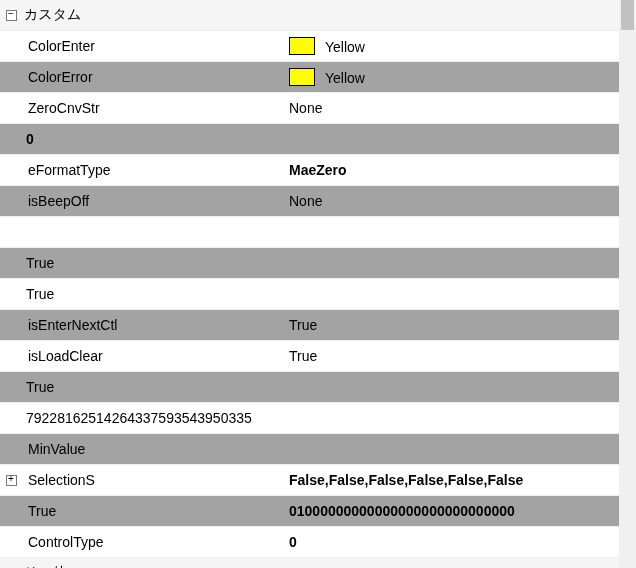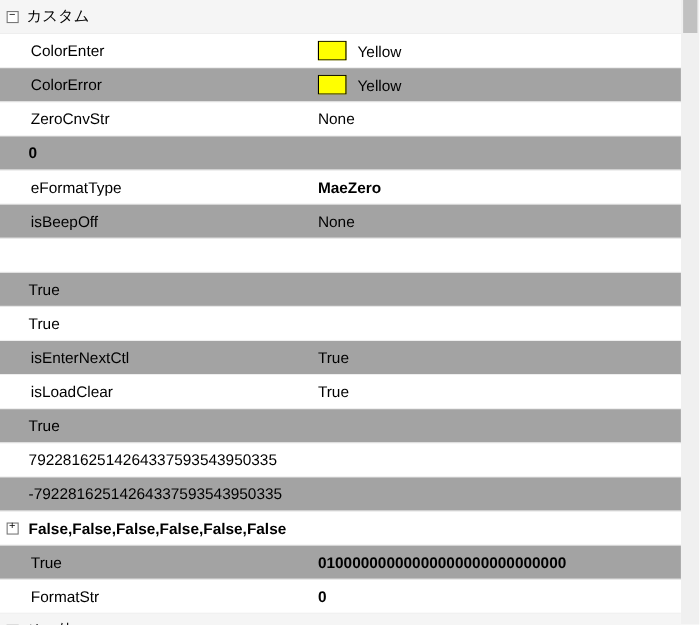--- a/index.html
+++ b/index.html
@@ -202,41 +202,42 @@
       <div class="value-col">True</div>
     </div>
 
     <div class="row even">
       <div class="expand-col"></div>
       <div class="value-col">79228162514264337593543950335</div>
     </div>
 
     <div class="row odd">
       <div class="expand-col"></div>
-      <div class="value-col">-79228162514264337593543950335</div>
+      <div class="name-col indented">MinValue</div>
     </div>
 
     <div class="row even">
       <div class="expand-col">
         <div class="expand-box">
             <span>+</span>
           </div>
       </div>
+      <div class="name-col indented">SelectionS</div>
       <div class="value-col bold">False,False,False,False,False,False</div>
     </div>
 
     <div class="row odd">
       <div class="expand-col"></div>
       <div class="name-col indented">True</div>
       <div class="value-col bold">01000000000000000000000000000</div>
     </div>
 
     <div class="row even">
       <div class="expand-col"></div>
-      <div class="name-col indented">FormatStr</div>
+      <div class="name-col indented">ControlType</div>
       <div class="value-col bold">0</div>
     </div>
 
     <div class="row category">
       <div class="expand-col">
         <div class="expand-box">
             <span>−</span>
           </div>
       </div>
       <div class="name-col category-label">その他</div>

